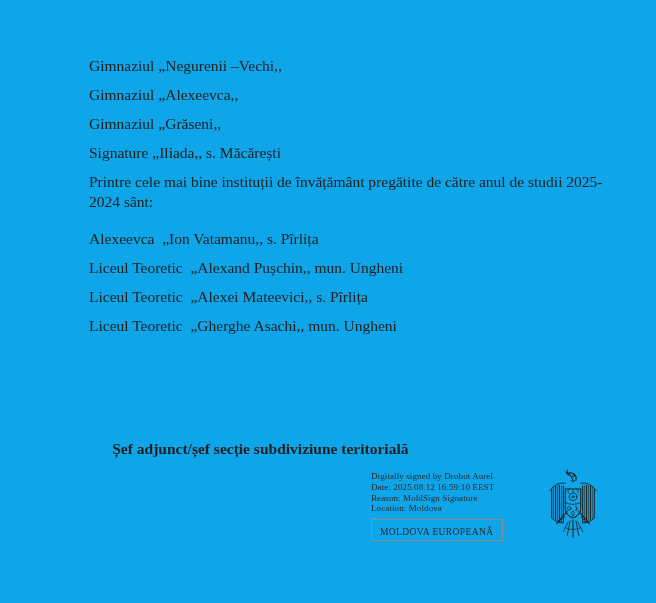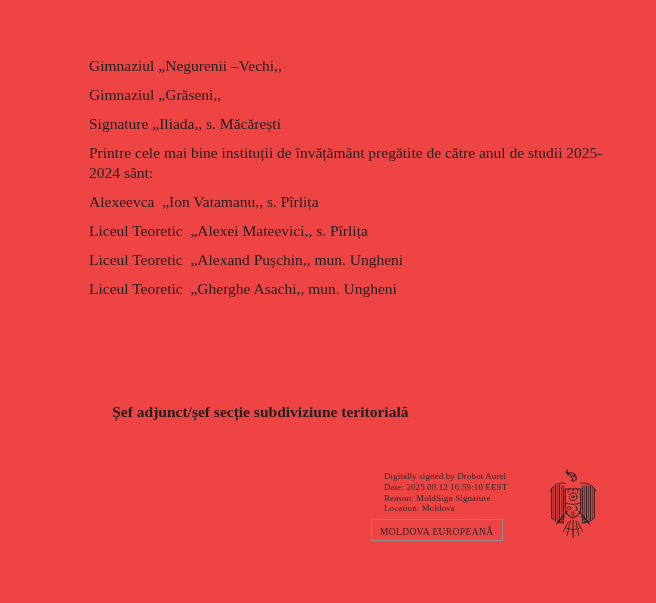--- a/index.html
+++ b/index.html
@@ -1,39 +1,39 @@
 <!DOCTYPE html>
 <html><head>
 <meta charset="utf-8">
 <style>
   * { margin: 0; padding: 0; box-sizing: border-box; }
   html, body { background: #e8e8e8; }
   .page {
     position: relative;
     width: 656px;
     height: 603px;
-    background: #ef4444;
+    background: #0ea5e9;
     font-family: "Liberation Serif", "DejaVu Serif", serif;
     color: #1f1f1f;
     overflow: hidden;
     margin: 0 auto;
   }
   .content {
     position: absolute;
     left: 89px;
     top: 56px;
     width: 530px;
   }
   .pline {
     font-size: 15.5px;
     line-height: 20px;
     white-space: pre;          
     margin-bottom: 9px;
   }
-  .intro-block { margin-bottom: 9px; }
+  .intro-block { margin-bottom: 17px; }
   .intro-block .pline { margin-bottom: 0; }
   .spacer { height: 74px; }
   .signature-row {
     position: relative;
     height: 20px;
     font-size: 15.5px;
     line-height: 20px;
     font-weight: bold;
     white-space: pre;
   }
@@ -46,21 +46,21 @@
   }
   .stamp {
     position: absolute;
     left: 371px;
     top: 471px;
     font-size: 9px;
     line-height: 10.8px;
     color: #2a2a2a;
     letter-spacing: 0.1px;
   }
-  .stamp-line { white-space: pre; margin-left: 13px; }
+  .stamp-line { white-space: pre; }
   .stamp-badge {
     display: inline-block;
     margin-top: 5px;
     border: 1px solid #8d8d8d;
     padding: 7px 8px 3px 8px;
     font-size: 9.5px;
     line-height: 10px;
     letter-spacing: 0.4px;
     white-space: pre;
     color: #2a2a2a;
@@ -75,31 +75,32 @@
   .coat-of-arms svg { width: 100%; height: 100%; }
 </style>
 </head>
 <body>
 
 <div class="page">
 
   <div class="content">
 
     <div class="pline">Gimnaziul „Negurenii –Vechi,,</div>
+    <div class="pline">Gimnaziul „Alexeevca,,</div>
     <div class="pline">Gimnaziul „Grăseni,,</div>
     <div class="pline">Signature „Iliada,, s. Măcărești</div>
 
     <div class="intro-block">
       <div class="pline">Printre cele mai bine instituții de învățământ pregătite de către anul de studii 2025-</div>
       <div class="pline">2024 sânt:</div>
     </div>
 
     <div class="pline">Alexeevca  „Ion Vatamanu,, s. Pîrlița</div>
+    <div class="pline">Liceul Teoretic  „Alexand Pușchin,, mun. Ungheni</div>
     <div class="pline">Liceul Teoretic  „Alexei Mateevici,, s. Pîrlița</div>
-    <div class="pline">Liceul Teoretic  „Alexand Pușchin,, mun. Ungheni</div>
     <div class="pline">Liceul Teoretic  „Gherghe Asachi,, mun. Ungheni</div>
 
     <div class="spacer"></div>
 
     <div class="signature-row">
       <span>Șef adjunct/șef secție subdiviziune teritorială</span>
     </div>
 
   </div>
 

